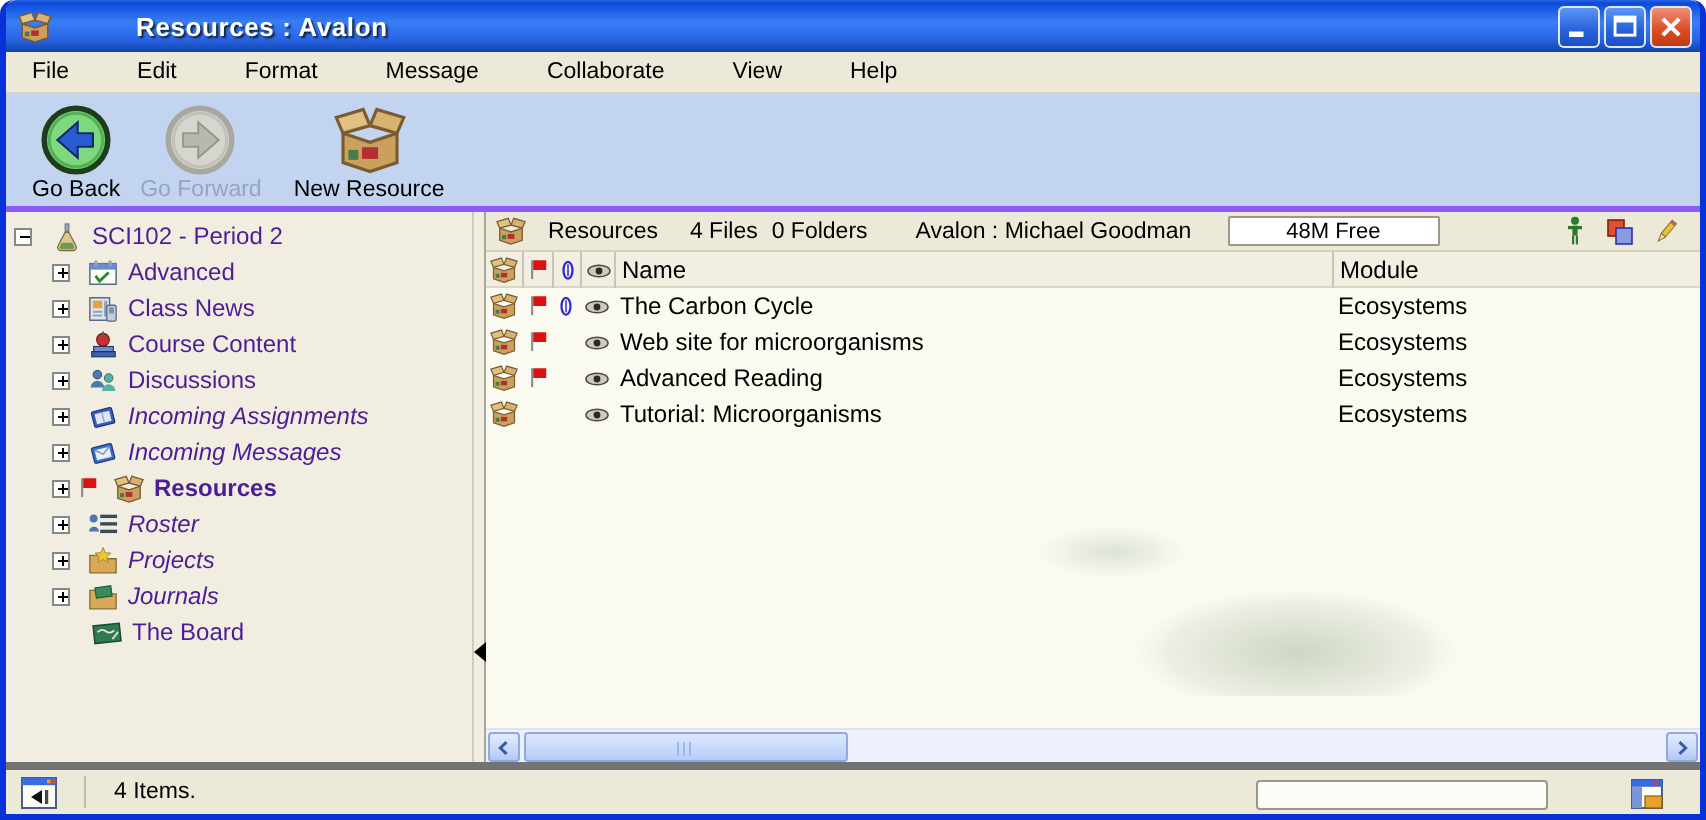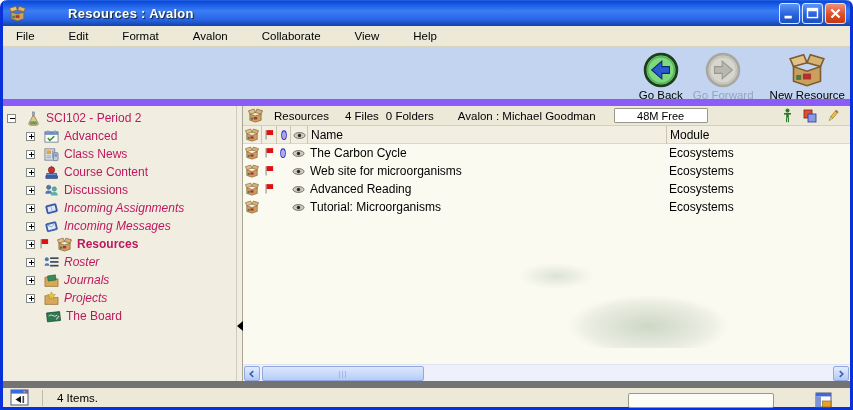--- a/index.html
+++ b/index.html
@@ -15,58 +15,58 @@
   .win-controls { margin-left:auto; display:flex; gap:2px; }
   .wbtn { width:21px; height:21px; border:1px solid #dfe8fb; border-radius:3px;
     background:linear-gradient(180deg,#5b96f6 0%,#2a63dd 55%,#1c4fc4 100%); display:flex; align-items:center; justify-content:center; }
   .wbtn.close { background:linear-gradient(180deg,#f0907a 0%,#dd4f27 55%,#c23a12 100%); }
 
   
   .menubar { height:21px; flex:none; background:#ece9d8; display:flex; align-items:center; padding-left:4px; border-bottom:1px solid #d8d4c0;gap:16px; }
   .menu-item { font-size:11.5px; padding:2px 9px; color:#000; }
 
   
-  .toolbar { height:59px; flex:none; background:#c3d4f0; display:flex; align-items:flex-start; padding:4px 0 0 8px; border-bottom:7px solid #8b5cf6;justify-content:flex-end; }
+  .toolbar { height:59px; flex:none; background:#c3d4f0; display:flex; align-items:flex-start; padding:4px 0 0 8px; border-bottom:3px solid #8b5cf6; }
   .tb-btn { display:flex; flex-direction:column; align-items:center; padding:1px 5px; }
   .tb-icon { width:36px; height:36px; }
   .tb-label { font-size:11.5px; margin-top:1px; color:#000; white-space:nowrap; }
   .tb-btn.disabled .tb-label { color:#96a4c2; }
 
   
   .main { flex:1; display:flex; min-height:0; background:#f1eee1; position:relative; }
 
   
   .tree-panel { width:233px; flex:none; background:#f1eee1; padding-top:3px; overflow:hidden; }
   .tree-row { height:18px; display:flex; align-items:center; padding-left:23px; white-space:nowrap; }
   .tree-row.root { padding-left:4px; }
   .exp { width:9px; height:9px; border:1px solid #848a84; background:#fff; position:relative; flex:none; }
   .exp:before { content:""; position:absolute; left:2px; top:3px; width:5px; height:1px; background:#000; }
   .exp.plus:after { content:""; position:absolute; left:4px; top:1px; width:1px; height:5px; background:#000; }
   .exp-spacer { width:11px; flex:none; }
   .tree-icon { width:15px; height:15px; flex:none; margin-left:9px; margin-right:5px; }
   .tree-row.root .tree-icon { margin-left:10px; }
   .tree-flag { width:12px; height:12px; flex:none; margin-left:3px; margin-right:-2px; }
-  .tree-label { font-size:12px; color:#be185d; }
+  .tree-label { font-size:12px; color:#4c1d95; }
   .italic .tree-label { font-style:italic; }
   .bold .tree-label { font-weight:bold; }
 
   
   .splitter { width:7px; flex:none; background:#f1eee1; border-left:1px solid #cfccba; border-right:1px solid #a9a695; position:relative; }
   .splitter-arrow { position:absolute; top:215px; left:0; width:0; height:0;
     border-right:6px solid #000; border-top:5px solid transparent; border-bottom:5px solid transparent; }
 
   
   .right-panel { flex:1; display:flex; flex-direction:column; min-width:0; background:#fbfaf1; position:relative; }
   .info-bar { height:20px; flex:none; background:#ece9d8; display:flex; align-items:center; font-size:11.5px; border-bottom:1px solid #d4d0bc; padding:0 6px 0 5px; }
   .ib-icon { width:15px; height:15px; flex:none; }
   .ib-title { margin-left:11px; }
   .ib-files { margin-left:16px; }
   .ib-folders { margin-left:7px; }
   .ib-owner { margin-left:24px; }
-  .ib-free { margin-left:18px; width:94px; height:15px; background:#fff; border:1px solid #9a9888; border-radius:1px; display:flex; align-items:center; justify-content:center; font-size:11px; }
+  .ib-free { margin-left:18px; width:106px; height:15px; background:#fff; border:1px solid #9a9888; border-radius:1px; display:flex; align-items:center; justify-content:center; font-size:11px; }
   .ib-tools { margin-left:auto; display:flex; align-items:center; gap:9px; padding-right:4px; }
   .ib-tool { width:14px; height:14px; display:flex; align-items:center; justify-content:center; }
 
   .list-grid { display:grid; grid-template-columns:18px 15px 14px 17px 359px 1fr; align-items:center; }
   .col-header { height:18px; flex:none; background:#f2efe2; border-bottom:1px solid #dcd8c4; font-size:12px; }
   .col-header .hcell { height:18px; display:flex; align-items:center; }
   .col-header .sep { border-left:1px solid #c9c5b0; }
   .hcell.icon-cell, .cell.icon-cell { justify-content:center; }
   .hcell-name, .hcell-module { padding-left:3px; }
 
@@ -85,21 +85,21 @@
   .hscroll { height:17px; flex:none; position:relative; background:#eef1fb; border-top:1px solid #dfe4f2; }
   .sb-btn { position:absolute; top:1px; width:16px; height:15px; border:1px solid #93a8e0; border-radius:2px;
     background:linear-gradient(180deg,#e2ecfe 0%,#c2d5f8 70%,#b2c8f4 100%); display:flex; align-items:center; justify-content:center; }
   .sb-left { left:1px; } .sb-right { right:1px; }
   .sb-thumb { position:absolute; left:19px; top:1px; width:162px; height:15px; border:1px solid #93a8e0; border-radius:2px;
     background:linear-gradient(180deg,#dbe7fd 0%,#c6d8fa 60%,#b6ccf6 100%); }
   .sb-grip { position:absolute; left:50%; top:4px; width:9px; height:7px; transform:translateX(-50%);
     background:repeating-linear-gradient(90deg,#9fb8ec 0 1px,transparent 1px 3px); }
 
   
-  .statusbar { height:26px; flex:none; background:#ece9d8; border-top:7px solid #737373; display:flex; align-items:center; position:relative; padding-left:7px; }
+  .statusbar { height:26px; flex:none; background:#ece9d8; border-top:4px solid #737373; display:flex; align-items:center; position:relative; padding-left:7px; }
   .sb-icon { width:20px; height:17px; flex:none; }
   .sb-sep { width:1px; height:16px; background:#c0bcaa; margin:0 14px 0 12px; }
   .sb-text { font-size:11.5px; color:#000; }
   .sb-box { position:absolute; right:76px; top:5px; width:146px; height:15px; background:#fdfdf8; border:1px solid #9a9888; border-radius:2px; }
   .sb-right-icon { position:absolute; right:17px; top:4px; width:18px; height:17px; }
 </style>
 </head>
 <body>
 
 <svg width="0" height="0" style="position:absolute">
@@ -150,21 +150,21 @@
             <path d="M6 6 L15 15 M15 6 L6 15" stroke="#fff" stroke-width="2.3"></path>
           </svg>
       </div>
     </div>
   </div>
 
   <div class="menubar">
     <span class="menu-item">File</span>
     <span class="menu-item">Edit</span>
     <span class="menu-item">Format</span>
-    <span class="menu-item">Avalon</span>
+    <span class="menu-item">Message</span>
     <span class="menu-item">Collaborate</span>
     <span class="menu-item">View</span>
     <span class="menu-item">Help</span>
   </div>
 
   <div class="toolbar">
     <div class="tb-btn">
       <svg class="tb-icon" viewBox="0 0 34 34">
         <circle cx="17" cy="17" r="15" fill="#7ed87e" stroke="#1d3d1d" stroke-width="2.6"></circle>
         <circle cx="17" cy="17" r="12.6" fill="none" stroke="#53b053" stroke-width="1.4"></circle>
@@ -293,33 +293,33 @@
           <rect x="6.5" y="10.5" width="9" height="1.8" fill="#3a4a5a"></rect>
           <circle cx="3" cy="4.5" r="2.1" fill="#4a7ab2"></circle>
           <path d="M0.6 11.5 a2.6 2.6 0 0 1 5.2 0 Z" fill="#4a7ab2"></path>
         </svg>
         <span class="tree-label">Roster</span>
       </div>
 
       <div class="tree-row italic">
         <span class="exp plus"></span>
         <svg class="tree-icon" viewBox="0 0 16 16">
+          <path d="M1 5 h5 l1.5 1.8 H15 v7.5 H1 Z" fill="#d8a858" stroke="#8a6a30" stroke-width="0.7"></path>
+          <polygon points="8,0.8 9.2,3.6 12.2,3.8 10,5.8 10.7,8.8 8,7.2 5.3,8.8 6,5.8 3.8,3.8 6.8,3.6" fill="#e8c838" stroke="#a8881e" stroke-width="0.5"></polygon>
+        </svg>
+        <span class="tree-label">Projects</span>
+      </div>
+
+      <div class="tree-row italic">
+        <span class="exp plus"></span>
+        <svg class="tree-icon" viewBox="0 0 16 16">
           <path d="M1 4.5 h5 l1.5 1.8 H15 v8 H1 Z" fill="#d8a858" stroke="#8a6a30" stroke-width="0.7"></path>
           <rect x="4" y="2.6" width="8.5" height="5.5" fill="#3a8a5a" stroke="#1c5c38" stroke-width="0.6" transform="rotate(-8 8 5)"></rect>
         </svg>
         <span class="tree-label">Journals</span>
-      </div>
-
-      <div class="tree-row italic">
-        <span class="exp plus"></span>
-        <svg class="tree-icon" viewBox="0 0 16 16">
-          <path d="M1 5 h5 l1.5 1.8 H15 v7.5 H1 Z" fill="#d8a858" stroke="#8a6a30" stroke-width="0.7"></path>
-          <polygon points="8,0.8 9.2,3.6 12.2,3.8 10,5.8 10.7,8.8 8,7.2 5.3,8.8 6,5.8 3.8,3.8 6.8,3.6" fill="#e8c838" stroke="#a8881e" stroke-width="0.5"></polygon>
-        </svg>
-        <span class="tree-label">Projects</span>
       </div>
 
       <div class="tree-row">
         <span class="exp-spacer"></span>
         <svg class="tree-icon" viewBox="0 0 16 16">
           <g transform="rotate(-6 8 8)">
             <rect x="1" y="3.5" width="14" height="9.5" fill="#2e7a52" stroke="#1a4a30" stroke-width="0.8"></rect>
             <path d="M3 7 q2.5-2 4.5 0 t4.5 0" stroke="#e8e8dc" fill="none" stroke-width="0.9"></path>
             <path d="M10.5 11.5 l3.5-3.5" stroke="#d8d8cc" stroke-width="1.1"></path>
           </g>

